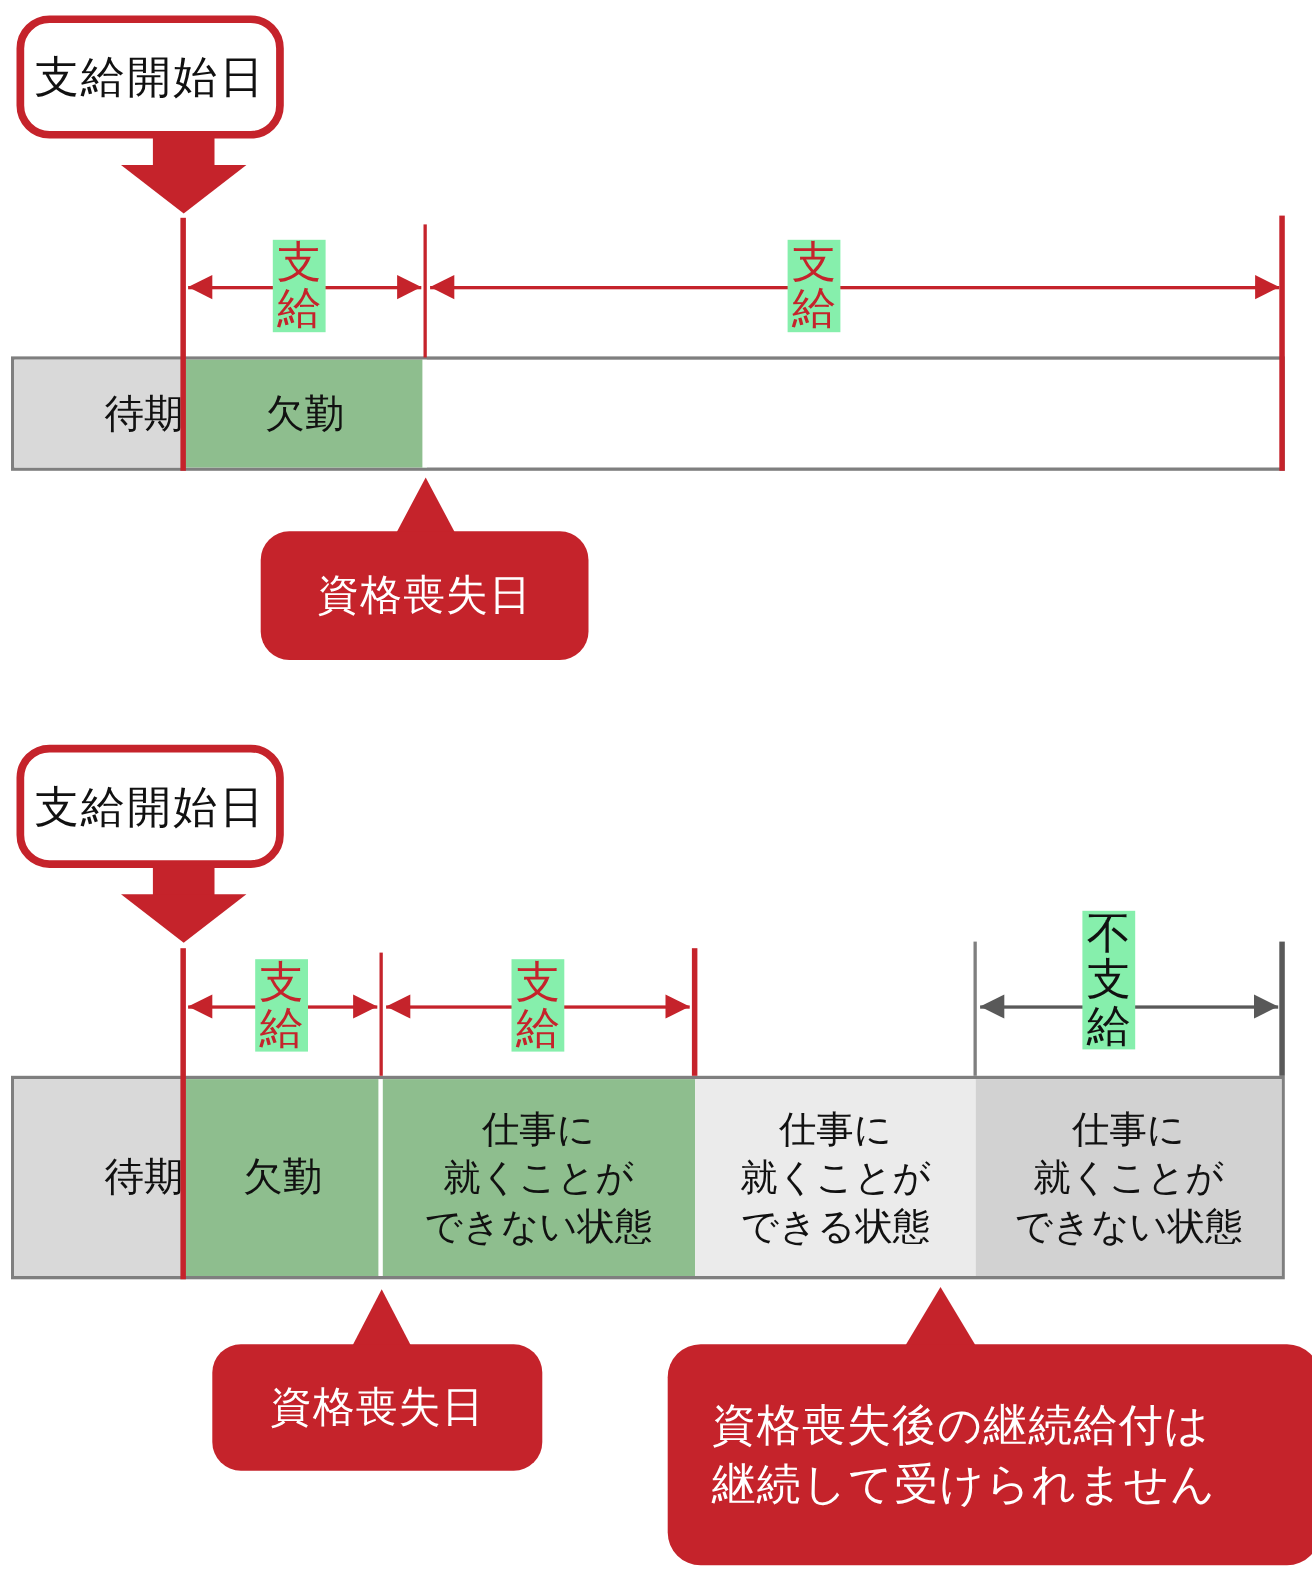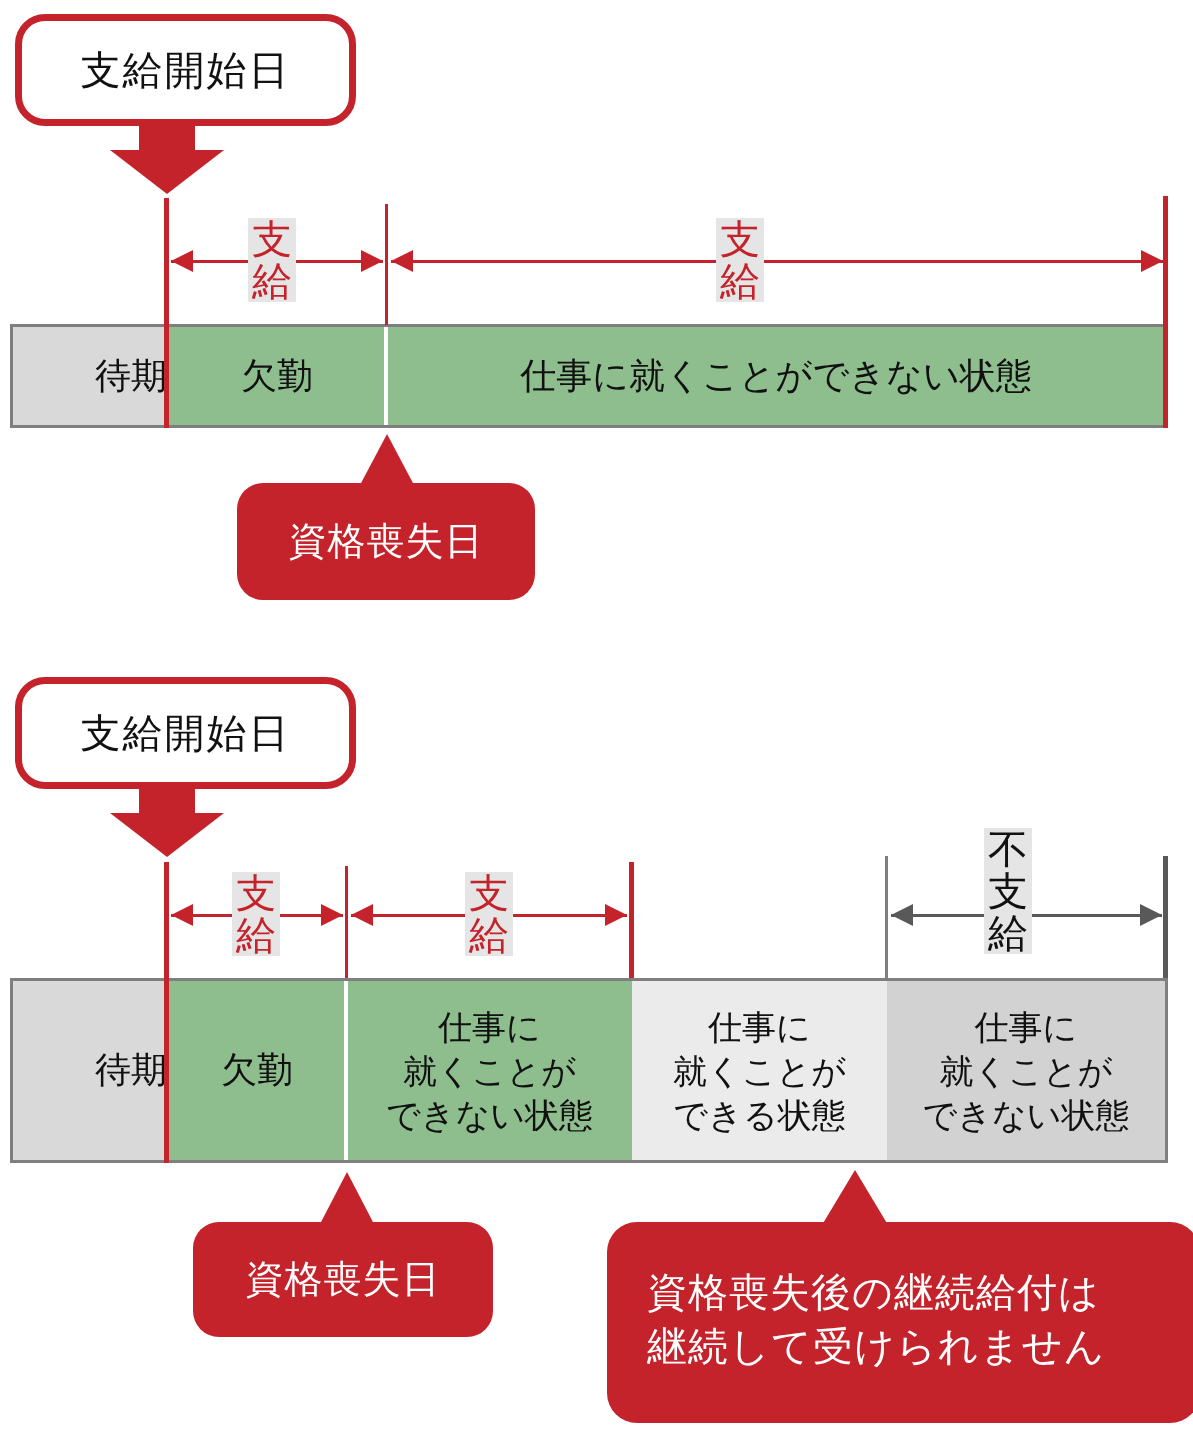--- a/index.html
+++ b/index.html
@@ -2,21 +2,21 @@
 <html style="--red: #c5232b; --green: #8ebe8e; --wait_gray: #d9d9d9; --light_gray: #ebebeb; --mid_gray: #d2d2d2; --bar_border: #7f7f7f; --dark_arrow: #595959;"><head>
 <meta charset="utf-8">
 <style>
   html,body{margin:0;padding:0;background:#fff;}
   #canvas{
     position:relative;width:1193px;height:1438px;background:#fff;overflow:hidden;
     font-family:"Liberation Sans","DejaVu Sans",sans-serif;color:#111;
   }
   
   .startbox{
-    position:absolute;left:15px;width:341px;height:112px;box-sizing:border-box;
+    position:absolute;left:15px;width:243px;height:112px;box-sizing:border-box;
     background:#fff;border:7px solid var(--red,#c5232b);border-radius:30px;
     display:flex;align-items:center;justify-content:center;
     font-size:40px;letter-spacing:2px;color:#111;
   }
   .shaft{position:absolute;left:139px;width:56px;height:28px;background:var(--red,#c5232b);}
   .tri-down{
     position:absolute;left:110px;width:0;height:0;
     border-left:57px solid transparent;border-right:57px solid transparent;
     border-top:44px solid var(--red,#c5232b);
   }
@@ -26,63 +26,60 @@
   .vdark{background:var(--dark_arrow,#595959);}
   .vwhite{background:#fff;}
   .dimline{position:absolute;height:3px;background:var(--red,#c5232b);}
   .dimline.gray{background:var(--dark_arrow,#595959);}
   .ah{position:absolute;width:0;height:0;border:11px solid transparent;}
   .ah.l{border-left-width:0;border-right-width:22px;border-right-color:var(--red,#c5232b);}
   .ah.r{border-right-width:0;border-left-width:22px;border-left-color:var(--red,#c5232b);}
   .ah.gl{border-right-color:var(--dark_arrow,#595959);}
   .ah.gr{border-left-color:var(--dark_arrow,#595959);}
   .dimlabel{
-    position:absolute;background:#e5e5e5;color:var(--red,#c5232b);
+    position:absolute;background:#86efac;color:var(--red,#c5232b);
     width:48px;font-size:40px;line-height:42px;text-align:center;word-break:break-all;
   }
   .dimlabel.dark{color:#111;}
   .bar{
     position:absolute;left:10px;width:1158px;box-sizing:border-box;
     border:3px solid var(--bar_border,#7f7f7f);display:flex;
   }
   .seg{
     height:100%;display:flex;align-items:center;justify-content:center;
     text-align:center;font-size:36px;color:#111;white-space:pre-line;
   }
   .seg.small{font-size:34px;line-height:44px;}
   .bg-wait{background:var(--wait_gray,#d9d9d9);justify-content:flex-end;}
   .bg-green{background:var(--green,#8ebe8e);}
   .bg-light{background:var(--light_gray,#ebebeb);}
   .bg-mid{background:var(--mid_gray,#d2d2d2);}
   .callout{
     position:absolute;background:var(--red,#c5232b);color:#fff;
     display:flex;align-items:center;justify-content:center;
-    border-radius:26px;font-size:38px;letter-spacing:1px;font-family:Liberation Mono, monospace;
+    border-radius:26px;font-size:38px;letter-spacing:1px;
   }
   .ctail{
     position:absolute;width:0;height:0;border-style:solid;border-color:transparent;
     border-top-width:0;border-bottom-color:var(--red,#c5232b);
   }
   .note-text{justify-content:flex-start;text-align:left;padding-left:40px;
     white-space:pre-line;font-size:40px;line-height:54px;border-radius:30px;}
 </style>
 </head>
 <body>
 
 <div id="canvas">
 
   <div class="bar" style="top:324px;height:104px;">
     <div class="seg bg-wait" style="width:154px;">
       <span>待期</span>
     </div>
     <div class="seg bg-green" style="width:220px;">
       <span>欠勤</span>
-    </div>
-    <div class="seg bg-green" style="flex:1;">
-      <span>仕事に就くことができない状態</span>
     </div>
   </div>
   <div class="vline vwhite" style="left:384px;top:327px;width:4px;height:98px;"></div>
 
   <div class="vline vred" style="left:164px;top:198px;width:5px;height:230px;"></div>
   <div class="vline vred" style="left:385px;top:204px;width:3px;height:121px;"></div>
   <div class="vline vred" style="left:1163px;top:196px;width:5px;height:232px;"></div>
 
   <div class="dimline" style="left:171px;top:260px;width:212px;"></div>
   <div class="ah l" style="left:171px;top:250px;"></div>

